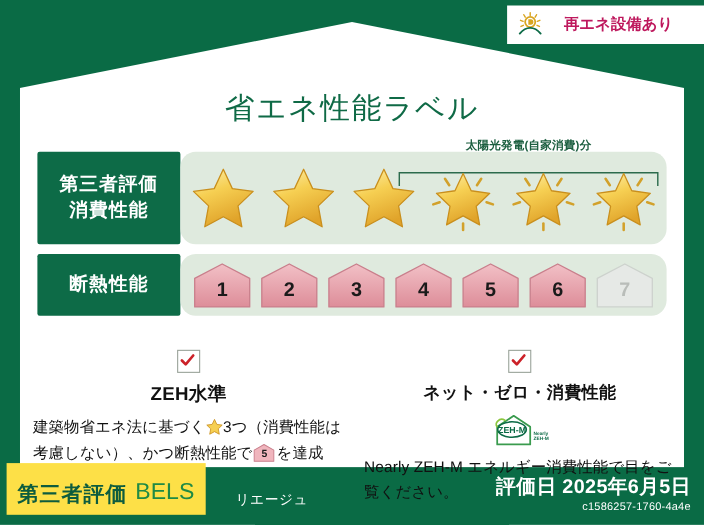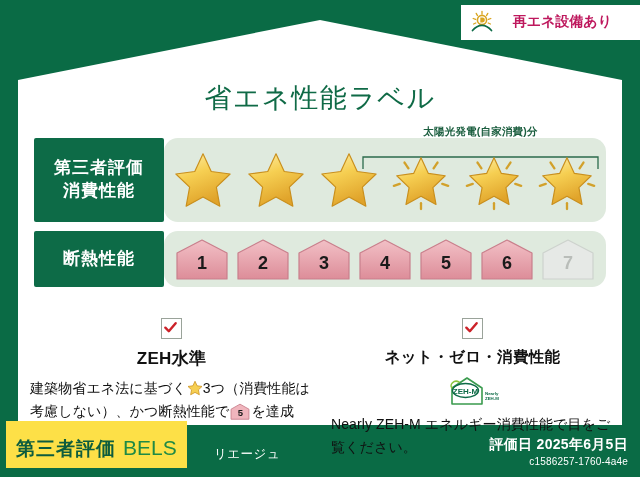--- a/index.html
+++ b/index.html
@@ -134,21 +134,21 @@
   }
   .bels-jp{font-size:19px;font-weight:bold;color:#0d5c3e;letter-spacing:1px;}
   .bels-en{font-size:21px;font-weight:normal;color:#1f8a45;letter-spacing:0px;}
   .builder{
     position:absolute;left:214px;bottom:14px;
     color:#ffffff;font-size:12.5px;letter-spacing:0.5px;
   }
   .footer-right{
     position:absolute;right:12px;bottom:10px;text-align:right;color:#ffffff;
   }
-  .eval-date{font-size:14px;font-weight:bold;letter-spacing:0.3px;padding-left:40px;}
+  .eval-date{font-size:18px;font-weight:bold;letter-spacing:0.3px;padding-left:40px;}
   .eval-id{font-size:10px;margin-top:2px;letter-spacing:0.2px;}
 </style>
 </head>
 <body>
 
 <div id="label-root">
 
   <div class="house-panel"></div>
 
 

